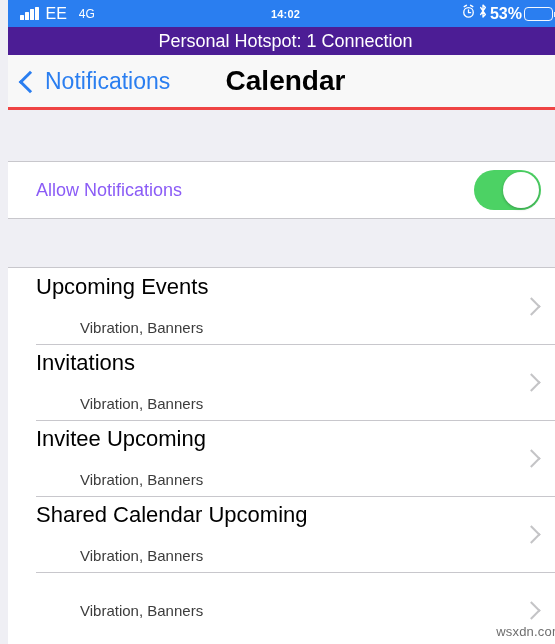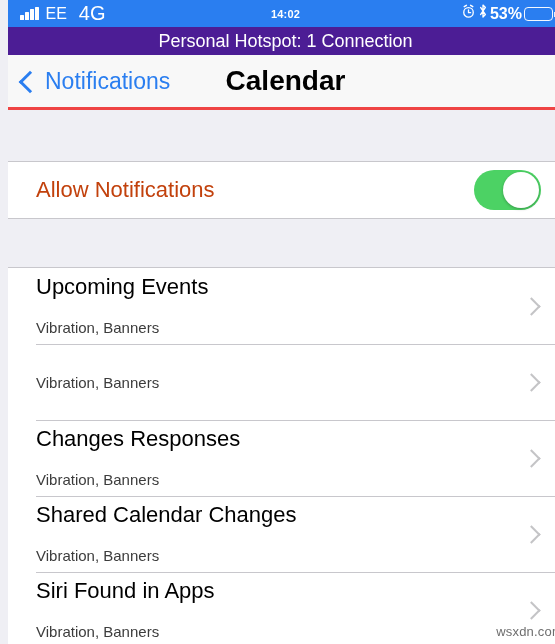--- a/index.html
+++ b/index.html
@@ -68,21 +68,21 @@
     display: block;
     width: 3.5px;
     background: #ffffff;
     border-radius: 0.5px;
   }
   .signal-bars i:nth-child(1) { height: 5px; }
   .signal-bars i:nth-child(2) { height: 8px; }
   .signal-bars i:nth-child(3) { height: 11px; }
   .signal-bars i:nth-child(4) { height: 13px; }
   .carrier { font-size: 16px; }
-  .network { font-size: 20px; margin-left: 5px; }
+  .network { font-size: 12px; margin-left: 5px; }
   .battery-pct { font-size: 16px; font-weight: bold; }
   .battery {
     position: relative;
     width: 29px;
     height: 14px;
     border: 1.6px solid rgba(255,255,255,0.95);
     border-radius: 4px;
     box-sizing: border-box;
     padding: 1.4px;
   }
@@ -168,22 +168,22 @@
   .toggle-row {
     height: 56px;
     display: flex;
     align-items: center;
     padding: 0 22px 0 28px;
     box-sizing: border-box;
     background: #ffffff;
     cursor: pointer;
   }
   .toggle-row .label {
-    font-size: 22px;
-    color: #c2410c;
+    font-size: 18px;
+    color: #8b5cf6;
     flex: 1;
   }
   .switch {
     width: 67px;
     height: 40px;
     border-radius: 20px;
     background: #4cd264;
     position: relative;
     flex: 0 0 auto;
     cursor: pointer;
@@ -224,20 +224,21 @@
   .row .title {
     font-size: 22px;
     color: #000000;
     line-height: 26px;
   }
   .row .subtitle {
     font-size: 15px;
     color: #3c3c3c;
     line-height: 20px;
     margin-top: 2px;
+    margin-left: 44px;
   }
   .row .disclosure {
     position: absolute;
     right: 25px;
     top: 50%;
     width: 11px;
     height: 11px;
     margin-top: -6px;
     border-right: 2.6px solid #c4c4c6;
     border-top: 2.6px solid #c4c4c6;
@@ -318,34 +319,34 @@
 
   <div class="gap second"></div>
 
   <div class="group" id="alert-rows">
       <div class="row">
         <div class="title">Upcoming Events</div>
         <div class="subtitle">Vibration, Banners</div>
         <span class="disclosure"></span>
       </div>
       <div class="row">
-        <div class="subtitle">Vibration, Banners</div>
-        <span class="disclosure"></span>
-      </div>
-      <div class="row">
-        <div class="title">Changes Responses</div>
-        <div class="subtitle">Vibration, Banners</div>
-        <span class="disclosure"></span>
-      </div>
-      <div class="row">
-        <div class="title">Shared Calendar Changes</div>
-        <div class="subtitle">Vibration, Banners</div>
-        <span class="disclosure"></span>
-      </div>
-      <div class="row">
-        <div class="title">Siri Found in Apps</div>
+        <div class="title">Invitations</div>
+        <div class="subtitle">Vibration, Banners</div>
+        <span class="disclosure"></span>
+      </div>
+      <div class="row">
+        <div class="title">Invitee Upcoming</div>
+        <div class="subtitle">Vibration, Banners</div>
+        <span class="disclosure"></span>
+      </div>
+      <div class="row">
+        <div class="title">Shared Calendar Upcoming</div>
+        <div class="subtitle">Vibration, Banners</div>
+        <span class="disclosure"></span>
+      </div>
+      <div class="row">
         <div class="subtitle">Vibration, Banners</div>
         <span class="disclosure"></span>
       </div>
     </div>
 
   <div class="watermark">wsxdn.com</div>
 </div>
 
 </body></html>

